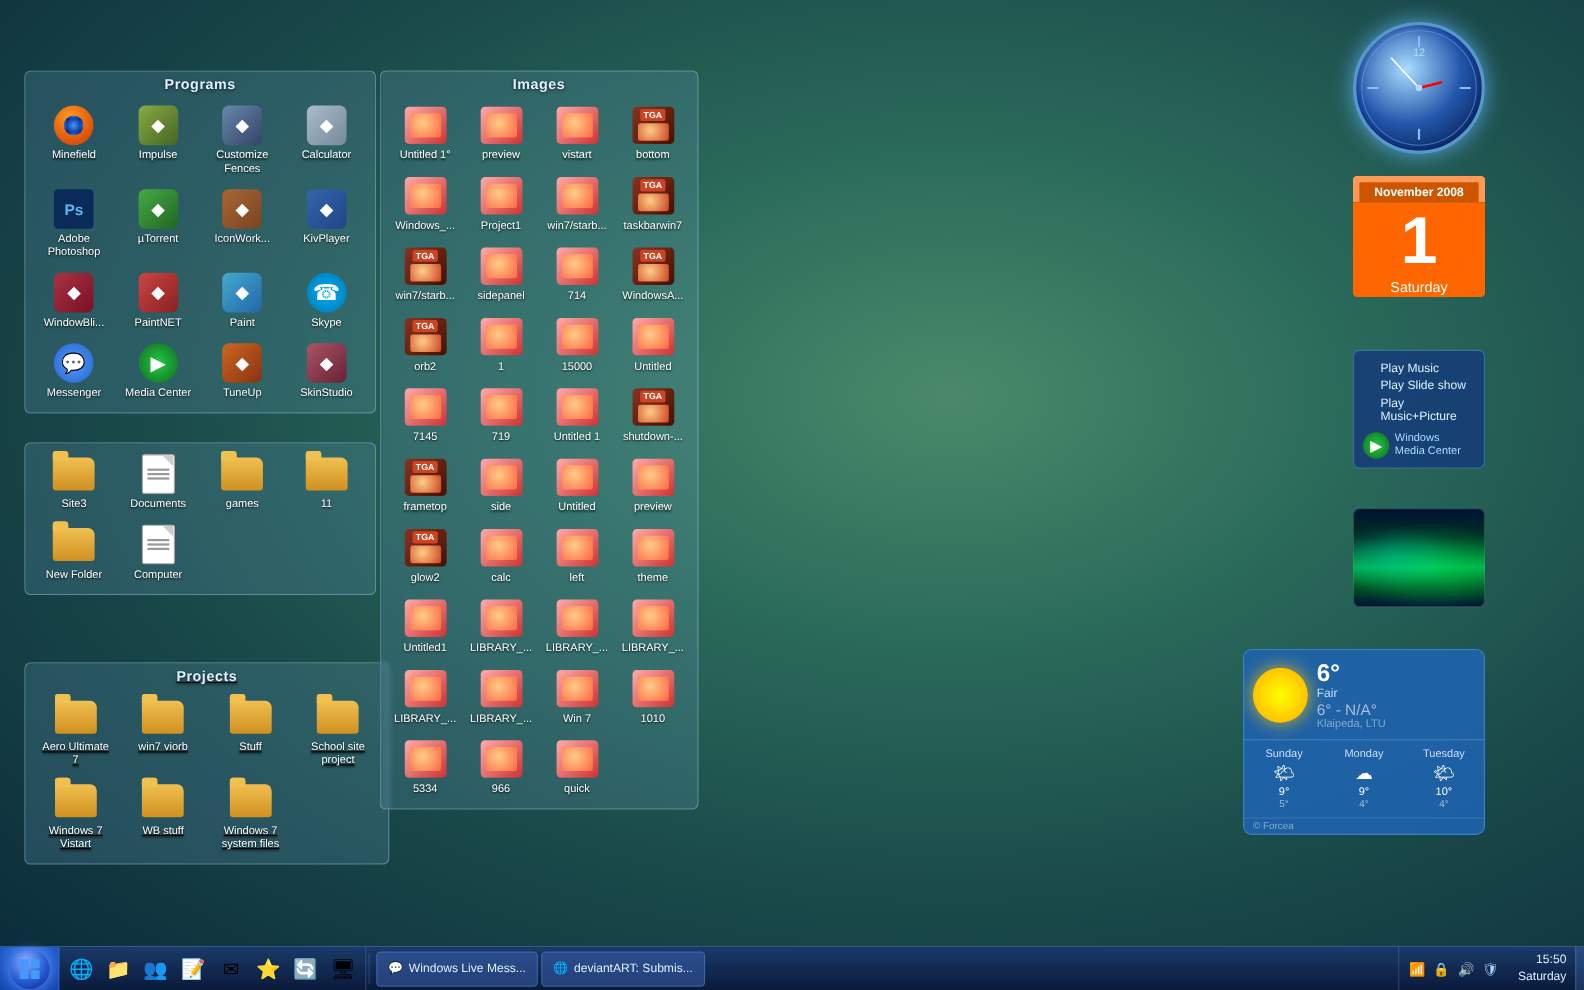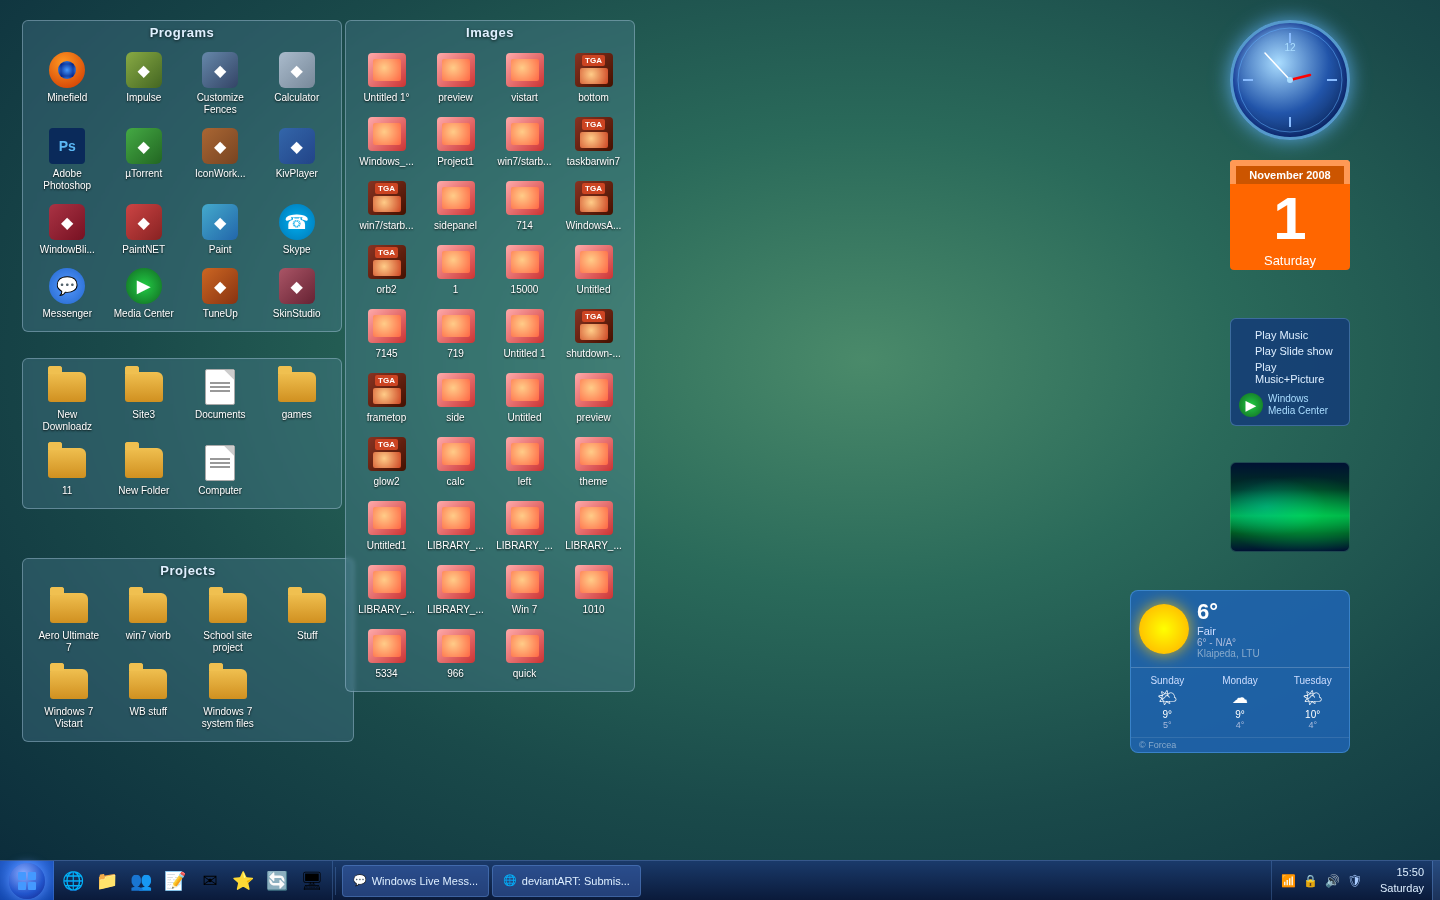--- a/index.html
+++ b/index.html
@@ -18,20 +18,21 @@
       top: 0; left: 0; right: 0; bottom: 40px;
     }
 
     
     .fence {
       position: absolute;
       background: rgba(100, 150, 180, 0.25);
       border: 1px solid rgba(180, 210, 230, 0.4);
       border-radius: 6px;
       backdrop-filter: blur(2px);
+      margin-top: 44px;
     }
 
     .fence-title {
       text-align: center;
       color: #e0f0ff;
       font-size: 13px;
       font-weight: 600;
       padding: 4px 0 2px;
       text-shadow: 0 1px 3px rgba(0,0,0,0.7);
       letter-spacing: 0.5px;
@@ -42,21 +43,21 @@
       padding: 5px 8px 8px;
       gap: 4px;
     }
 
     .fence-programs { left: 22px; top: 20px; width: 320px; }
     .fence-programs .fence-grid { grid-template-columns: repeat(4, 1fr); }
 
     .fence-personal { left: 22px; top: 358px; width: 320px; }
     .fence-personal .fence-grid { grid-template-columns: repeat(4, 1fr); }
 
-    .fence-projects { left: 22px; top: 558px; width: 332px; }
+    .fence-projects { left: 22px; top: 558px; width: 332px; text-decoration: underline; }
     .fence-projects .fence-grid { grid-template-columns: repeat(4, 1fr); }
 
     .fence-images { left: 345px; top: 20px; width: 290px; }
     .fence-images .fence-grid { grid-template-columns: repeat(4, 1fr); }
 
     .icon-item {
       display: flex;
       flex-direction: column;
       align-items: center;
       cursor: pointer;
@@ -236,21 +237,21 @@
       height: 50px;
       background: radial-gradient(circle, #ffff00, #ffaa00);
       border-radius: 50%;
       box-shadow: 0 0 15px rgba(255,200,0,0.8);
       flex-shrink: 0;
     }
 
     .weather-info { flex: 1; }
     .weather-temp { font-size: 22px; font-weight: bold; }
     .weather-desc { font-size: 11px; color: #ccddff; }
-    .weather-range { font-size: 10px; color: #aabbdd; }
+    .weather-range { font-size: 14px; color: #aabbdd; }
     .weather-city { font-size: 10px; color: #88aacc; }
 
     .weather-forecast {
       display: flex;
       border-top: 1px solid rgba(255,255,255,0.2);
       padding: 4px 0;
     }
 
     .forecast-day {
       flex: 1;
@@ -509,28 +510,20 @@
   </div>
 
   <div class="fence fence-personal">
     <div class="fence-grid" id="personal-grid">
         <div class="icon-item">
           <div class="icon-img">
             <div class="icon-folder" style="width:38px;height:30px;background:linear-gradient(180deg,#f0c050,#d09020);border-radius:3px 6px 3px 3px;position:relative;">
               <div style="position:absolute;top:-6px;left:0;width:14px;height:8px;background:#f0c050;border-radius:3px 3px 0 0;"></div>
             </div>
           </div>
-          <div class="icon-label">New Downloadz</div>
-        </div>
-        <div class="icon-item">
-          <div class="icon-img">
-            <div class="icon-folder" style="width:38px;height:30px;background:linear-gradient(180deg,#f0c050,#d09020);border-radius:3px 6px 3px 3px;position:relative;">
-              <div style="position:absolute;top:-6px;left:0;width:14px;height:8px;background:#f0c050;border-radius:3px 3px 0 0;"></div>
-            </div>
-          </div>
           <div class="icon-label">Site3</div>
         </div>
         <div class="icon-item">
           <div class="icon-img">
             <div style="width:30px;height:36px;background:#fff;border-radius:2px;border:1px solid #aaa;position:relative;overflow:hidden;">
               <div style="position:absolute;top:0;right:0;width:10px;height:10px;background:#ccc;clip-path:polygon(0 0,100% 100%,100% 0);"></div>
               <div style="margin:12px 4px 2px;">
                 <div style="height:2px;background:#999;margin-bottom:2px;"></div>
                 <div style="height:2px;background:#999;margin-bottom:2px;"></div>
                 <div style="height:2px;background:#999;"></div>
@@ -597,29 +590,29 @@
             </div>
           </div>
           <div class="icon-label">win7 viorb</div>
         </div>
         <div class="icon-item">
           <div class="icon-img">
             <div class="icon-folder" style="width:38px;height:30px;background:linear-gradient(180deg,#f0c050,#d09020);border-radius:3px 6px 3px 3px;position:relative;">
               <div style="position:absolute;top:-6px;left:0;width:14px;height:8px;background:#f0c050;border-radius:3px 3px 0 0;"></div>
             </div>
           </div>
-          <div class="icon-label">School site project</div>
+          <div class="icon-label">Stuff</div>
         </div>
         <div class="icon-item">
           <div class="icon-img">
             <div class="icon-folder" style="width:38px;height:30px;background:linear-gradient(180deg,#f0c050,#d09020);border-radius:3px 6px 3px 3px;position:relative;">
               <div style="position:absolute;top:-6px;left:0;width:14px;height:8px;background:#f0c050;border-radius:3px 3px 0 0;"></div>
             </div>
           </div>
-          <div class="icon-label">Stuff</div>
+          <div class="icon-label">School site project</div>
         </div>
         <div class="icon-item">
           <div class="icon-img">
             <div class="icon-folder" style="width:38px;height:30px;background:linear-gradient(180deg,#f0c050,#d09020);border-radius:3px 6px 3px 3px;position:relative;">
               <div style="position:absolute;top:-6px;left:0;width:14px;height:8px;background:#f0c050;border-radius:3px 3px 0 0;"></div>
             </div>
           </div>
           <div class="icon-label">Windows 7 Vistart</div>
         </div>
         <div class="icon-item">

